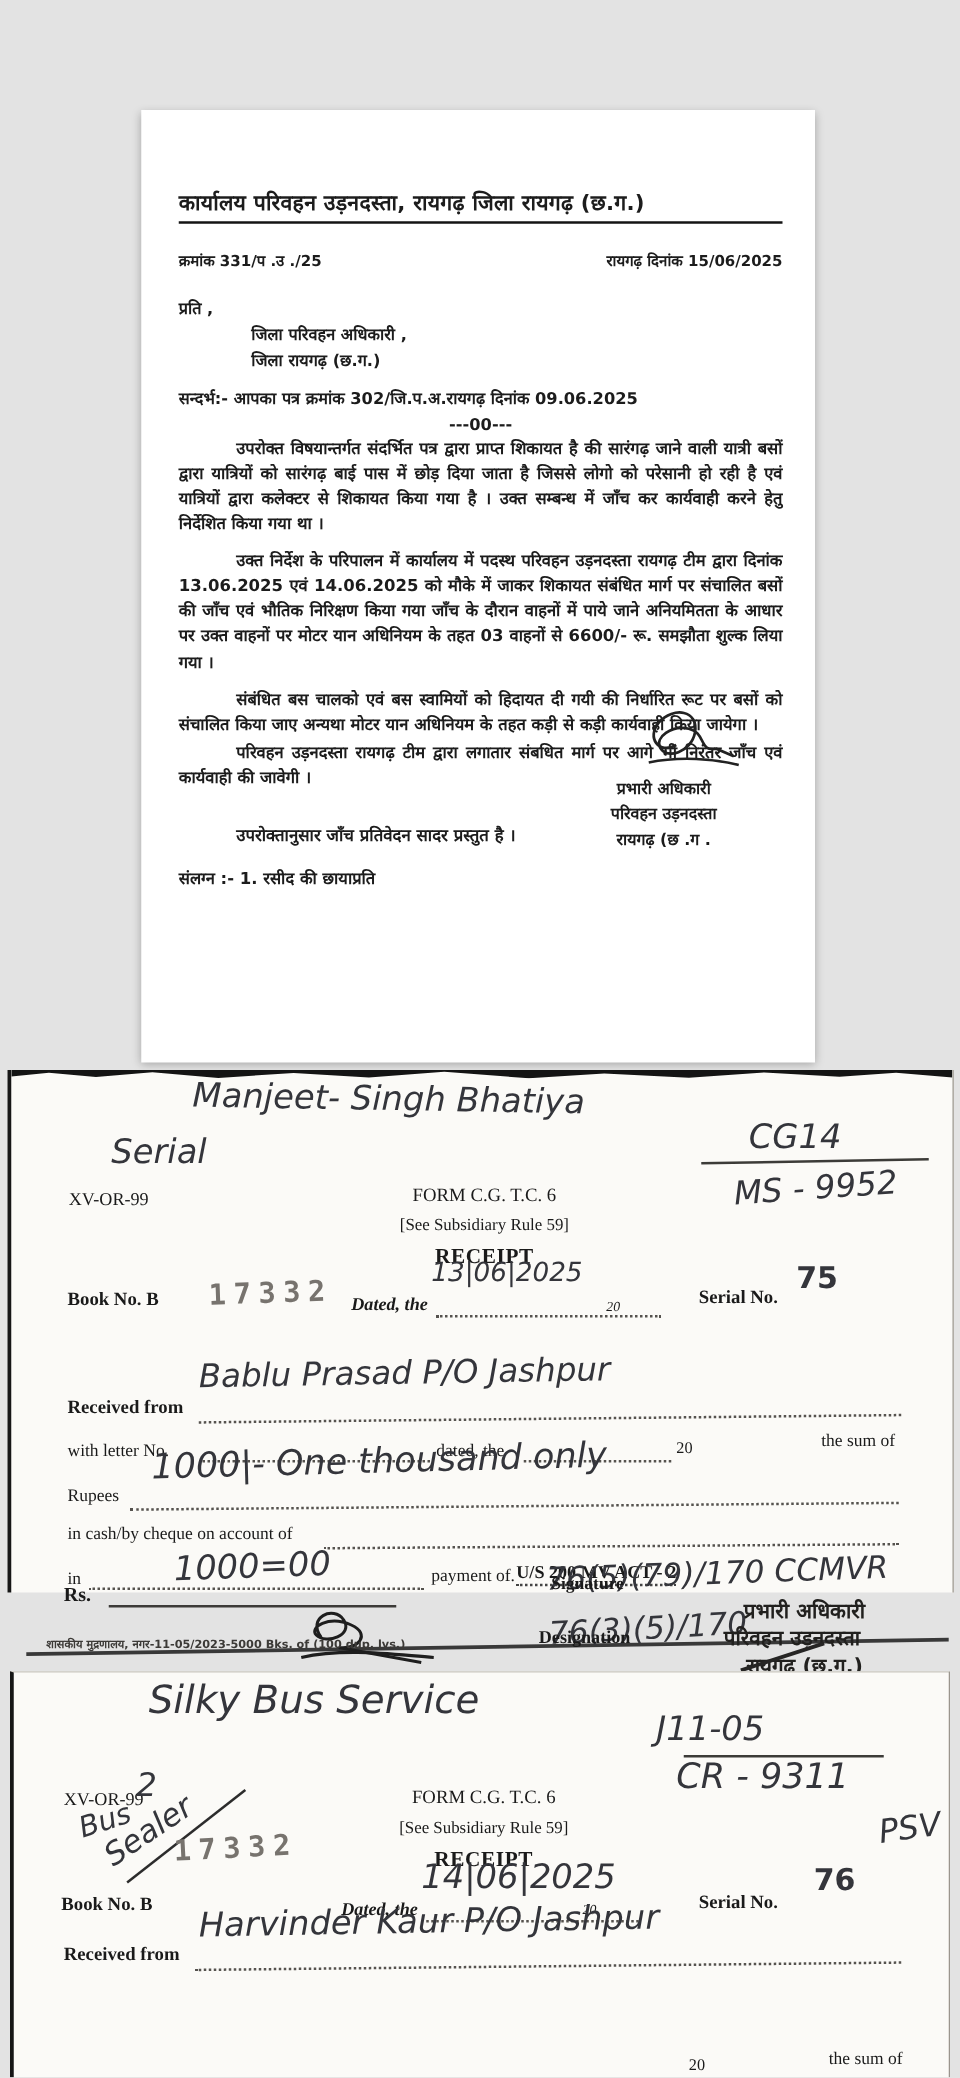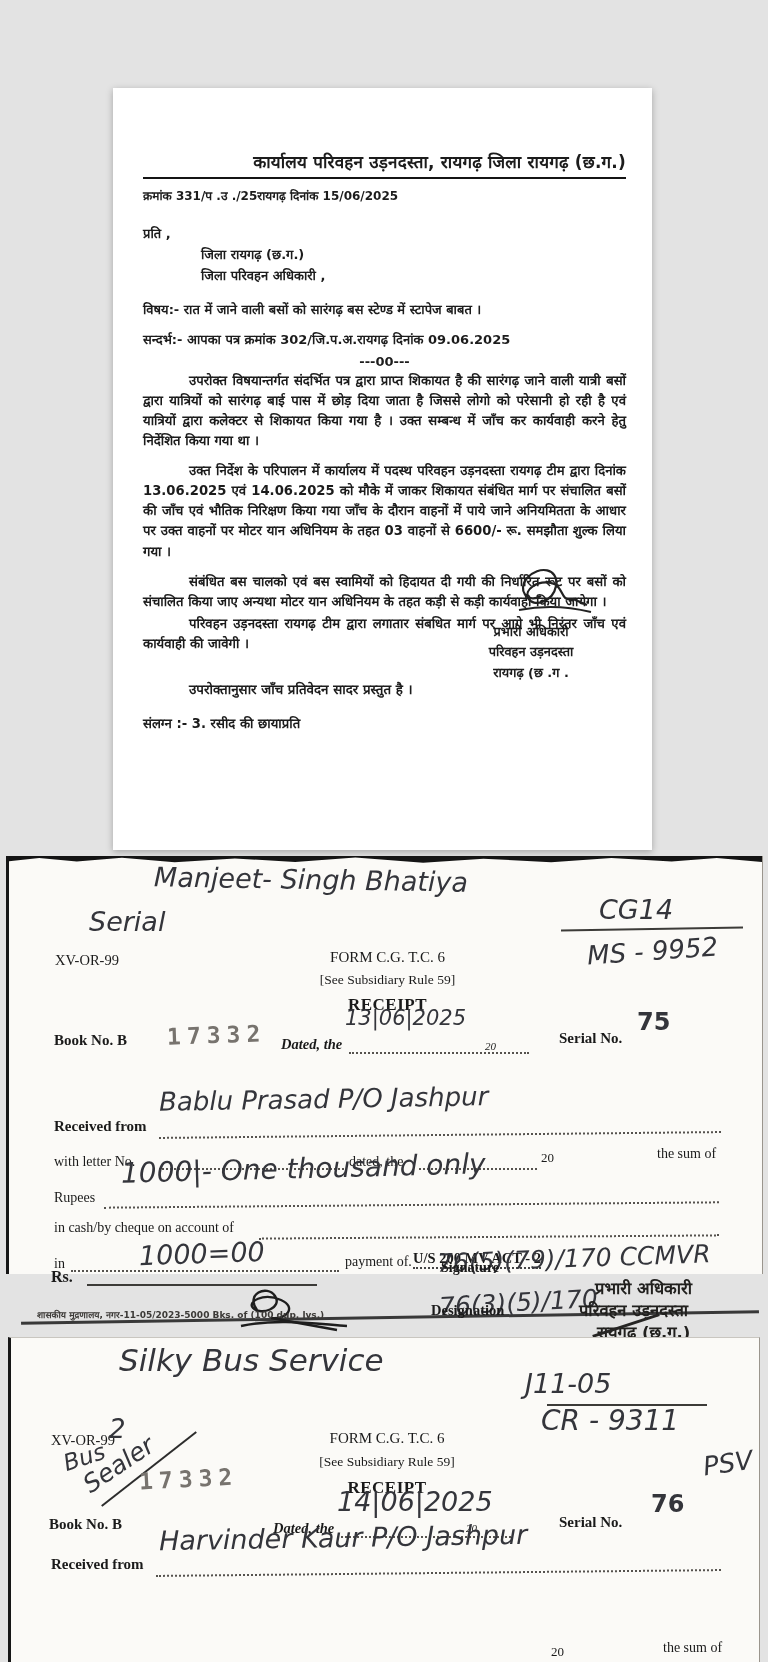--- a/index.html
+++ b/index.html
@@ -1,23 +1,23 @@
 <!DOCTYPE html>
 <html><head>
 <meta charset="utf-8">
 <style>
   html,body{margin:0;padding:0;background:#e3e3e3;}
   .canvas{position:relative;width:768px;height:1662px;background:#e3e3e3;overflow:hidden;
           font-family:"DejaVu Sans",sans-serif;color:#1c1c1c;}
   
   .letter-page{position:absolute;left:113px;top:88px;width:539px;height:762px;background:#ffffff;
                box-shadow:0 2px 7px rgba(0,0,0,.28);box-sizing:border-box;padding:62px 26px 0 30px;}
-  .letter-title{font-size:17px;font-weight:bold;white-space:nowrap;letter-spacing:.2px;text-align:right;}
+  .letter-title{font-size:17px;font-weight:bold;white-space:nowrap;letter-spacing:.2px;text-align:left;}
   .title-rule{border-bottom:2.5px solid #141414;margin-top:4px;}
-  .ref-row{display:flex;font-size:12px;font-weight:bold;margin-top:8px;}
+  .ref-row{display:flex;justify-content:space-between;font-size:12px;font-weight:bold;margin-top:21px;}
   .to-label{font-size:13px;font-weight:600;margin-top:20px;}
   .to-line{font-size:13px;font-weight:600;margin-left:58px;margin-top:3px;}
   .subj{font-size:13px;font-weight:600;margin-top:16px;}
   .refline{font-size:13px;font-weight:600;margin-top:12px;}
   .sep{font-size:13px;font-weight:600;text-align:center;margin-top:6px;}
   .para{font-size:13.2px;font-weight:600;line-height:1.52;text-align:justify;text-indent:46px;margin:10px 0 0 0;}
   .para.tight{margin-top:2px;}
   .closing{font-size:13.4px;font-weight:600;margin-top:26px;margin-left:46px;}
   .enclosure{font-size:13.2px;font-weight:600;margin-top:16px;}
   .sig-block{position:absolute;right:46px;top:472px;width:150px;text-align:center;}
@@ -50,31 +50,30 @@
 <div class="canvas">
 
   <div class="letter-page">
     <div class="letter-title">कार्यालय परिवहन उड़नदस्ता, रायगढ़ जिला रायगढ़ (छ.ग.)</div>
     <div class="title-rule"></div>
     <div class="ref-row">
       <span>क्रमांक 331/प .उ ./25</span>
       <span>रायगढ़ दिनांक  15/06/2025</span>
     </div>
     <div class="to-label">प्रति ,</div>
+    <div class="to-line">जिला परिवहन अधिकारी ,</div>
     <div class="to-line">जिला रायगढ़ (छ.ग.)</div>
-    <div class="to-line">जिला परिवहन अधिकारी ,</div>
-    <div class="subj">विषय:-  रात में जाने वाली बसों को सारंगढ़ बस स्टेण्ड में स्टापेज  बाबत ।</div>
     <div class="refline">सन्दर्भ:-  आपका पत्र क्रमांक 302/जि.प.अ.रायगढ़ दिनांक 09.06.2025</div>
     <div class="sep">---00---</div>
     <div class="para tight">उपरोक्त विषयान्तर्गत संदर्भित पत्र द्वारा प्राप्त शिकायत है की सारंगढ़ जाने वाली यात्री बसों द्वारा यात्रियों को सारंगढ़ बाई पास में छोड़ दिया जाता है जिससे लोगो को परेसानी हो रही है एवं यात्रियों द्वारा कलेक्टर से शिकायत किया गया है । उक्त सम्बन्ध में  जाँच कर कार्यवाही करने हेतु निर्देशित किया गया था ।</div>
     <div class="para">उक्त निर्देश के परिपालन में  कार्यालय में पदस्थ परिवहन उड़नदस्ता रायगढ़  टीम द्वारा दिनांक 13.06.2025 एवं 14.06.2025 को मौके में जाकर शिकायत संबंधित मार्ग  पर  संचालित बसों की जाँच एवं भौतिक निरिक्षण किया गया जाँच के दौरान वाहनों में पाये जाने अनियमितता के आधार पर  उक्त वाहनों पर मोटर यान अधिनियम के तहत  03 वाहनों से 6600/- रू. समझौता शुल्क लिया गया ।</div>
     <div class="para">संबंधित बस चालको एवं बस स्वामियों को हिदायत दी गयी की निर्धारित रूट पर बसों को संचालित किया जाए अन्यथा मोटर यान अधिनियम के तहत कड़ी से कड़ी कार्यवाही किया जायेगा ।</div>
     <div class="para tight">परिवहन उड़नदस्ता रायगढ़ टीम द्वारा लगातार संबधित मार्ग पर आगे भी निरंतर जाँच एवं कार्यवाही की जावेगी ।</div>
     <div class="closing">उपरोक्तानुसार जाँच प्रतिवेदन सादर प्रस्तुत है ।</div>
-    <div class="enclosure">संलग्न :- 3. रसीद की छायाप्रति</div>
+    <div class="enclosure">संलग्न :- 1. रसीद की छायाप्रति</div>
     <div class="sig-block">
       <svg class="scribble" style="position:relative;left:18px;top:0;" width="100" height="58" viewBox="0 0 100 58">
         <path d="M42 36 C28 44 18 30 28 18 C40 5 60 8 57 26 C54 42 34 48 29 38 C25 30 38 20 52 23 C66 26 60 42 74 39 L88 45" stroke="#222" fill="none" stroke-width="2.2"></path>
         <path d="M20 50 C45 45 72 47 92 52" stroke="#222" fill="none" stroke-width="2"></path>
       </svg>
       <div class="sig-line">प्रभारी अधिकारी</div>
       <div class="sig-line">परिवहन उड़नदस्ता</div>
       <div class="sig-line">रायगढ़ (छ .ग .</div>
     </div>
   </div>

